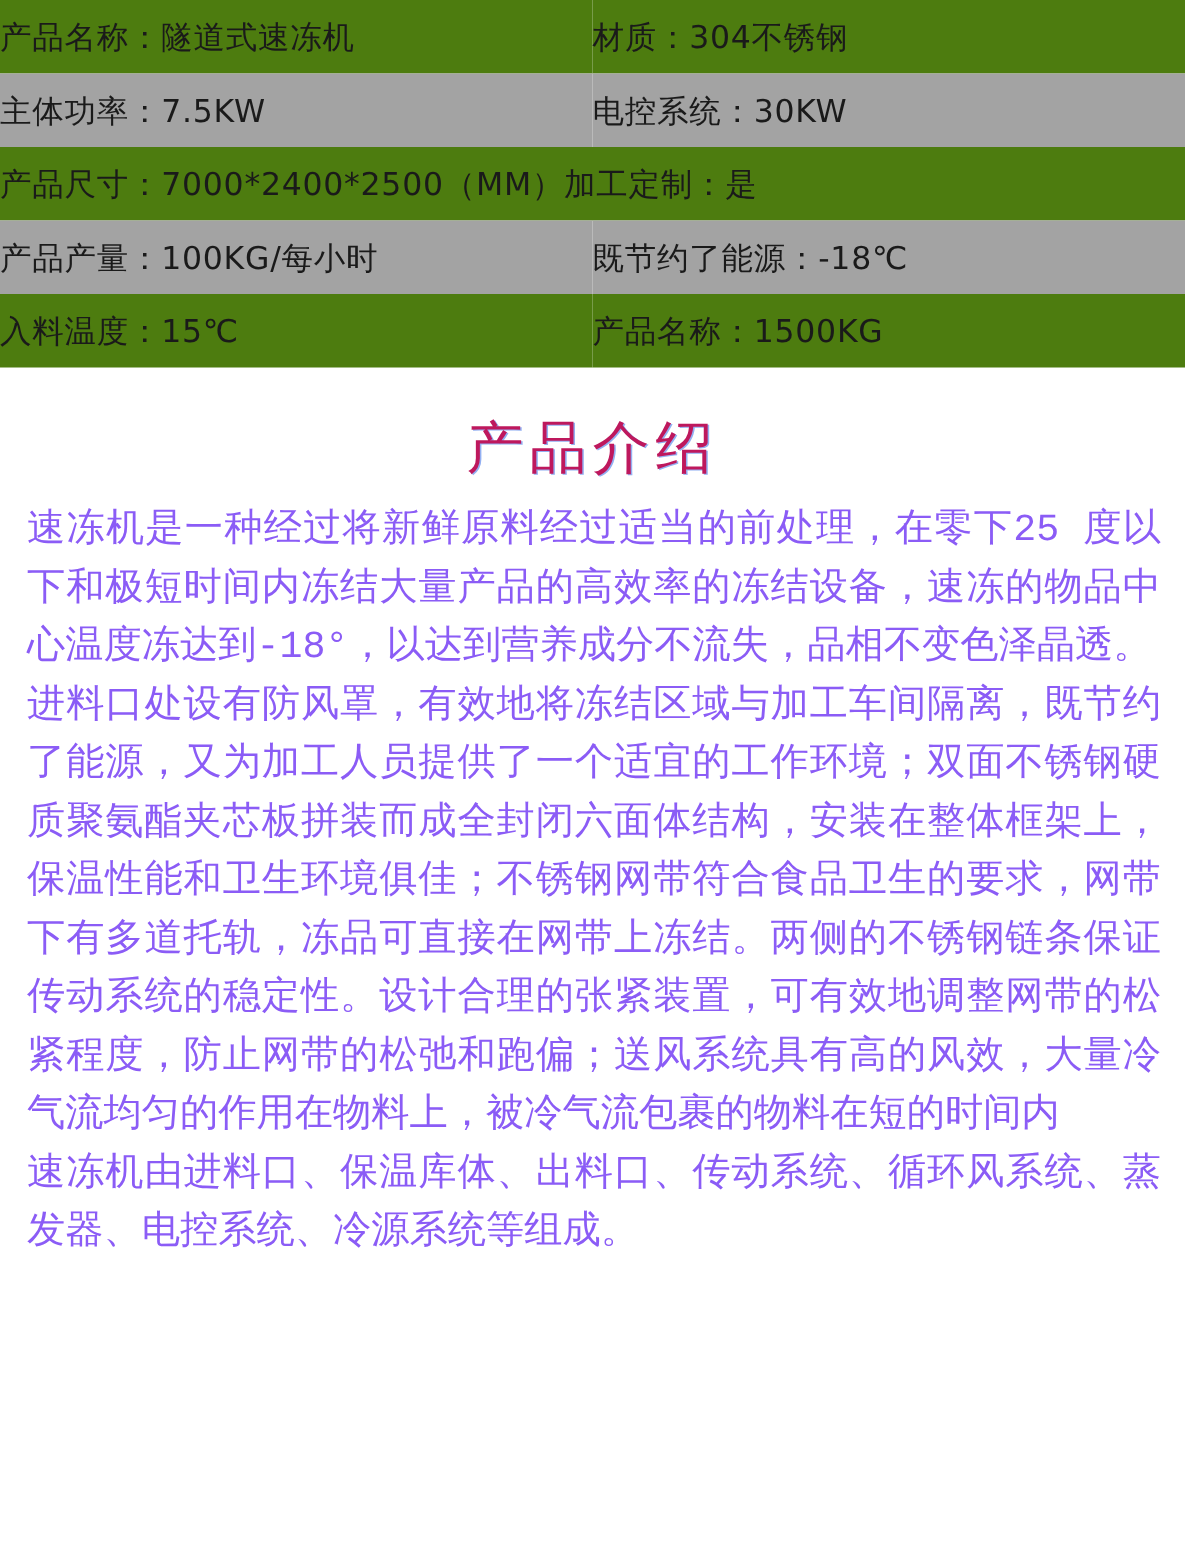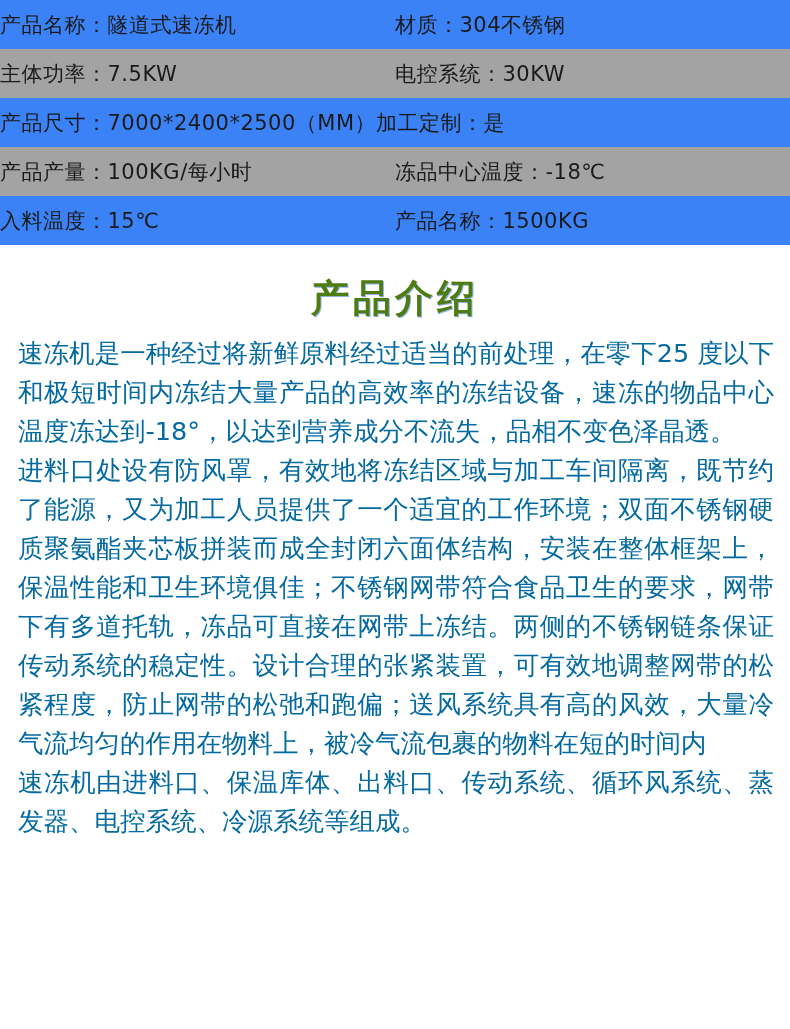--- a/index.html
+++ b/index.html
@@ -21,21 +21,21 @@
 
   
   .spec-table {
     width: 790px;
     border-collapse: collapse;
     table-layout: fixed;
   }
   .spec-table tr {
     height: 49px;
   }
-  .spec-table tr.odd  { background: #3b82f6; }
+  .spec-table tr.odd  { background: #4d7c0f; }
   .spec-table tr.even { background: #a3a3a3; }
   .spec-table td {
     padding: 0;
     vertical-align: middle;
     font-size: 21px;
     color: #1a1a1a;
     letter-spacing: 0.5px;
     white-space: nowrap;
   }
   .cell-left {
@@ -50,39 +50,40 @@
 
   
   .section-title-wrap {
     text-align: center;
     margin-top: 28px;
     margin-bottom: 10px;
   }
   .section-title {
     display: inline-block;
     font-size: 38px;
-    font-weight: bold;
-    color: #4d7c0f;
+    font-weight: normal;
+    color: #be185d;
     letter-spacing: 4px;
     font-family: "DejaVu Sans", "Liberation Sans", sans-serif;
     text-shadow: 1px 1px 0 #93b0f2;
   }
 
   
   .body-copy {
     padding: 0 16px 0 18px;
   }
   .body-copy p {
     margin: 0;
     font-size: 25.5px;
     line-height: 39px;
-    color: #0369a1;
+    color: #8b5cf6;
     text-align: justify;
     text-justify: inter-ideograph;
     letter-spacing: 0px;
+    font-family: Liberation Mono, monospace;
   }
 </style>
 </head>
 <body>
 
 <div class="page">
 
   <table class="spec-table">
     <tbody>
       <tr class="odd">
@@ -91,21 +92,21 @@
       </tr>
       <tr class="even">
         <td class="cell-left"><span>主体功率：</span><span>7.5KW</span></td>
         <td class="cell-right"><span>电控系统：</span><span>30KW</span></td>
       </tr>
       <tr class="odd">
         <td class="full-row" colspan="2">产品尺寸：7000*2400*2500（MM）加工定制：是</td>
       </tr>
       <tr class="even">
         <td class="cell-left"><span>产品产量：</span><span>100KG/每小时</span></td>
-        <td class="cell-right"><span>冻品中心温度：</span><span>-18℃</span></td>
+        <td class="cell-right"><span>既节约了能源：</span><span>-18℃</span></td>
       </tr>
       <tr class="odd">
         <td class="cell-left"><span>入料温度：</span><span>15℃</span></td>
         <td class="cell-right"><span>产品名称：</span><span>1500KG</span></td>
       </tr>
     </tbody>
   </table>
 
   <div class="section-title-wrap">
     <span class="section-title">产品介绍</span>

